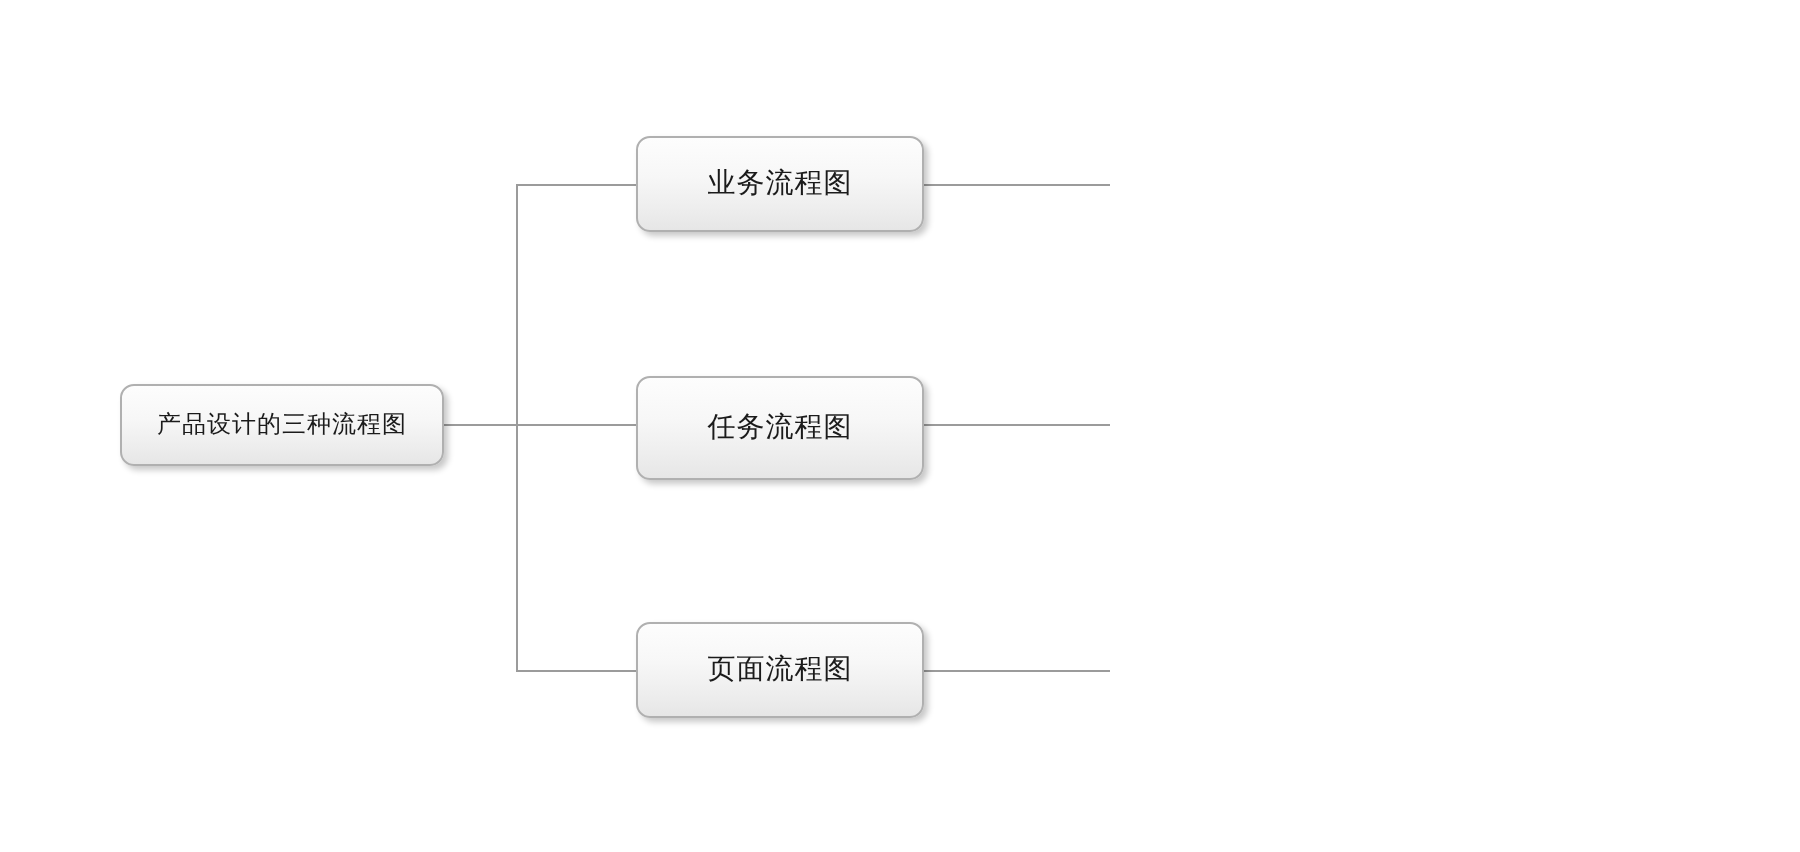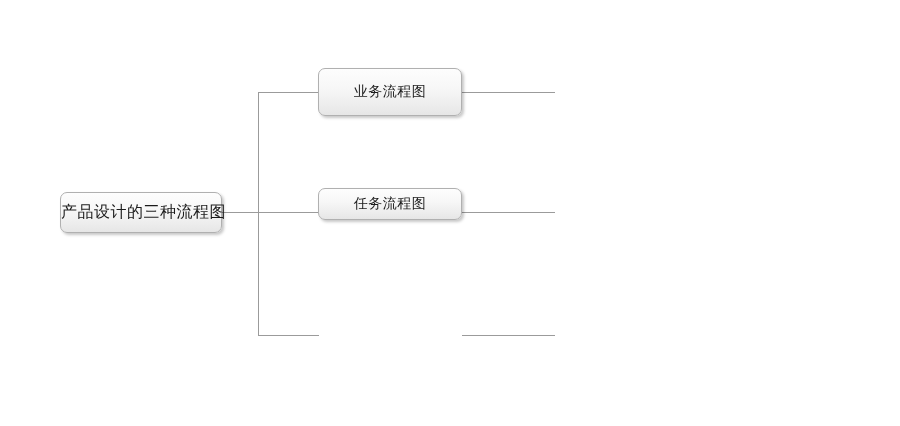--- a/index.html
+++ b/index.html
@@ -44,21 +44,21 @@
     text-align: center;
   }
   .node-label {
     display: block;
     width: 100%;
     white-space: nowrap;
   }
 
   
   .node.root {
-    font-size: 16px;
+    font-size: 12px;
     letter-spacing: 0.5px;
   }
   
   .node.category {
     font-size: 14px;
     letter-spacing: 0.5px;
     align-items: center;
   }
   
   .node.description {
@@ -97,21 +97,24 @@
   <div class="conn h" style="left:462px; top:335px; width:93px;"></div>
 
   <div class="node root" style="left:60px; top:192px; width:162px; height:41px;">
     <span class="node-label">产品设计的三种流程图</span>
   </div>
 
   <div class="node category" style="left:318px; top:68px; width:144px; height:48px;">
     <span class="node-label">业务流程图</span>
   </div>
 
-  <div class="node category" style="left:318px; top:188px; width:144px; height:32px;">
+  <div class="node category" style="left:318px; top:188px; width:144px; height:52px;">
     <span class="node-label">任务流程图</span>
   </div>
 
+  <div class="node category" style="left:318px; top:311px; width:144px; height:48px;">
+    <span class="node-label">页面流程图</span>
+  </div>
 
 
 
 
 </div>
 
 </body></html>

